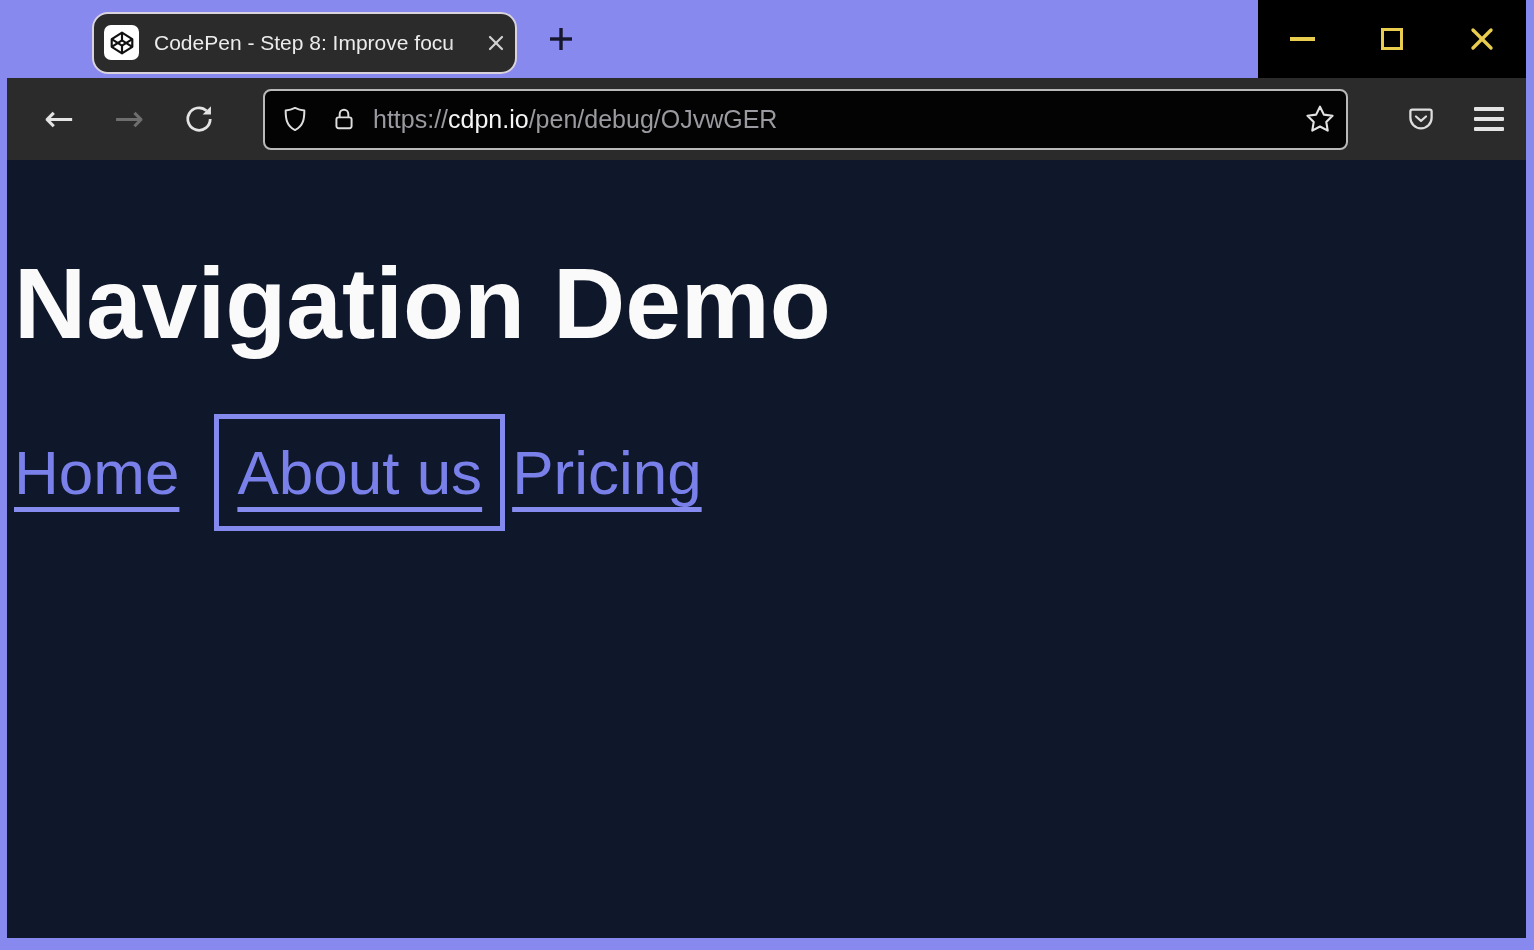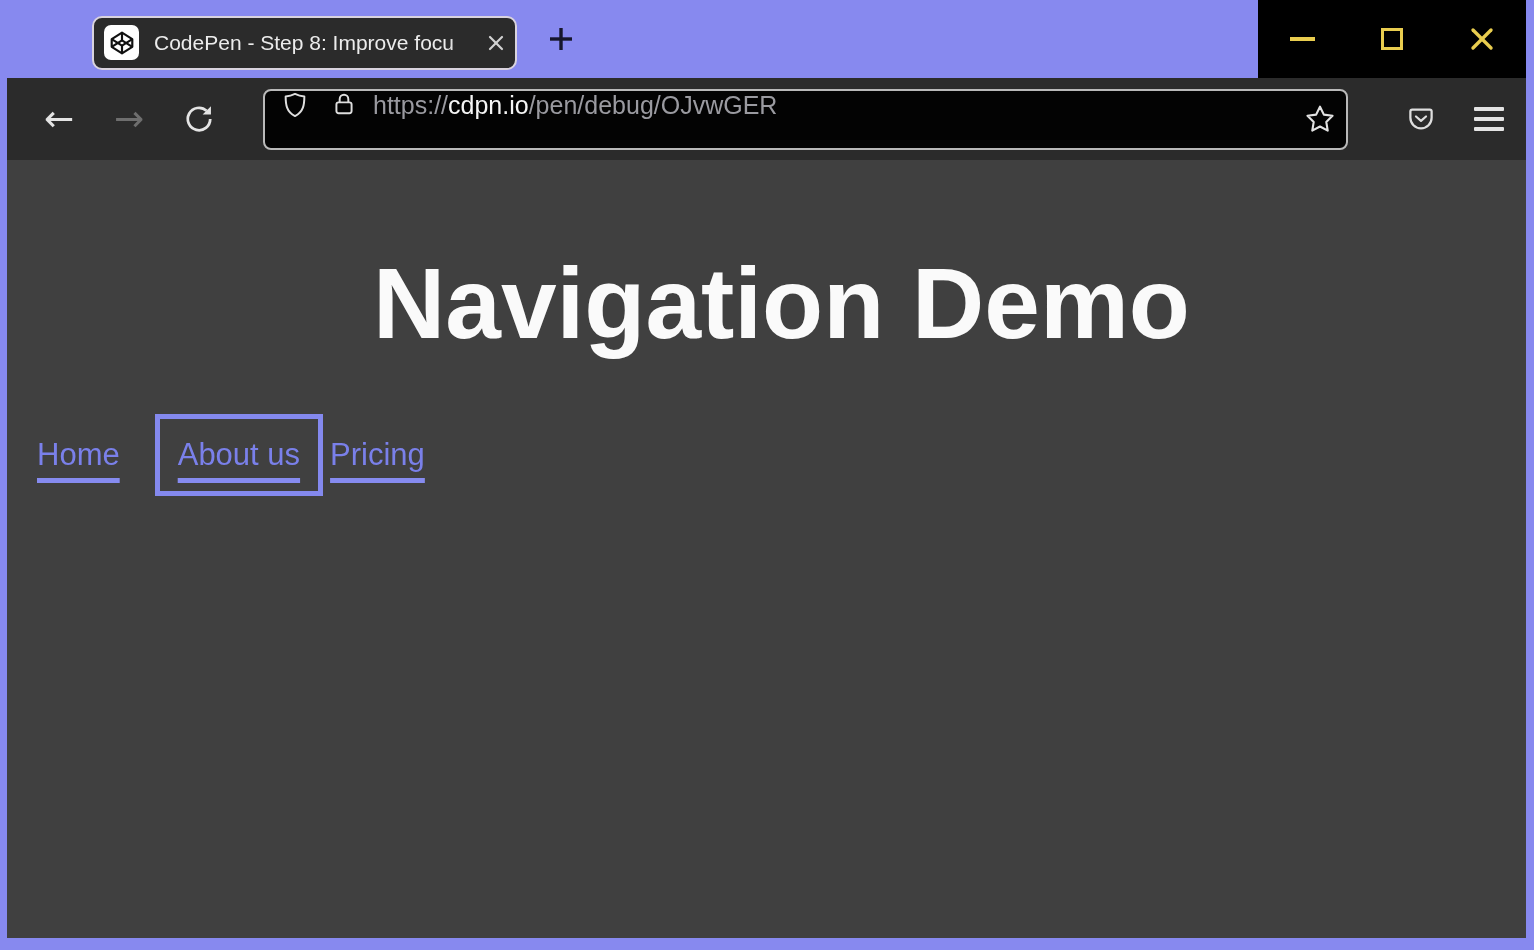--- a/index.html
+++ b/index.html
@@ -10,22 +10,22 @@
     position: relative; width: 1534px; height: 950px;
     background: #8789ef; overflow: hidden;
   }
 
   
   .tabbar {
     position: absolute; top: 0; left: 0; right: 0; height: 78px;
     display: flex; align-items: center; padding-left: 92px;
   }
   .tab {
-    width: 425px; height: 54px; margin-top: 7px;
-    background: #2b2b2b; border: 2px solid #d9d3de; border-radius: 10px;
+    width: 425px; height: 62px; margin-top: 7px;
+    background: #2b2b2b; border: 2px solid #d9d3de; border-radius: 16px;
     display: flex; align-items: center; padding: 0 10px 0 10px;
   }
   .favicon {
     width: 35px; height: 35px; background: #fff; border-radius: 7px;
     display: flex; align-items: center; justify-content: center; flex: none;
   }
   .tab-title {
     flex: 1; margin-left: 15px; position: relative;
     font-size: 21px; color: #ececec; white-space: nowrap; overflow: hidden;
   }
@@ -59,43 +59,43 @@
   }
   .arrow-glyph { font-family: "DejaVu Sans", sans-serif; font-size: 36px; line-height: 1; }
   .back-glyph { color: #e4e4e4; }
   .fwd-glyph { color: #6e6e6e; }
   .tool-spot { width: 44px; height: 52px; }
   .tool-spot + .tool-spot { margin-left: 26px; }
 
   .urlbar {
     flex: 1; height: 61px; margin: 0 58px 0 42px;
     background: #030303; border: 2px solid #b9b9b9; border-radius: 8px;
-    display: flex; padding: 0 10px 0 16px;
+    display: flex; align-items: center; padding: 0 10px 0 16px;
   }
   .urlbar .spacer { flex: 1; }
   .url-text { margin-left: 16px; font-size: 25px; white-space: nowrap; }
   .url-dim { color: #9a9aa0; }
   .url-domain { color: #f5f5f5; }
 
   .menu-btn { margin-left: 38px; }
   .hamburger { display: flex; flex-direction: column; gap: 6px; }
   .hamburger span { display: block; width: 30px; height: 4px; background: #e4e4e4; border-radius: 1px; }
 
   
-  .page { flex: 1; background: #404040; padding-left: 23px; overflow: hidden; text-align: center; }
+  .page { flex: 1; background: #0f172a; overflow: hidden; }
   .page h1 {
     margin: 88px 0 0 7px; font-size: 100px; font-weight: bold;
     color: #fafafa; letter-spacing: 0; line-height: 1.117;
   }
   .main-nav {
     margin: 77px 0 0 7px; display: flex; gap: 30px; align-items: baseline;
   }
   .main-nav a {
     display: inline-block; white-space: nowrap;
-    font-size: 31px; color: #7a80ea; cursor: pointer;
+    font-size: 62px; color: #7a80ea; cursor: pointer;
     text-decoration: underline; text-decoration-color: #868bf0;
     text-decoration-thickness: 5px; text-underline-offset: 13px;
   }
   .main-nav a.focused {
     outline: 5px solid #8489ee; outline-offset: 18px; margin-left: 28px;
   }
 </style>
 </head>
 <body>
 

